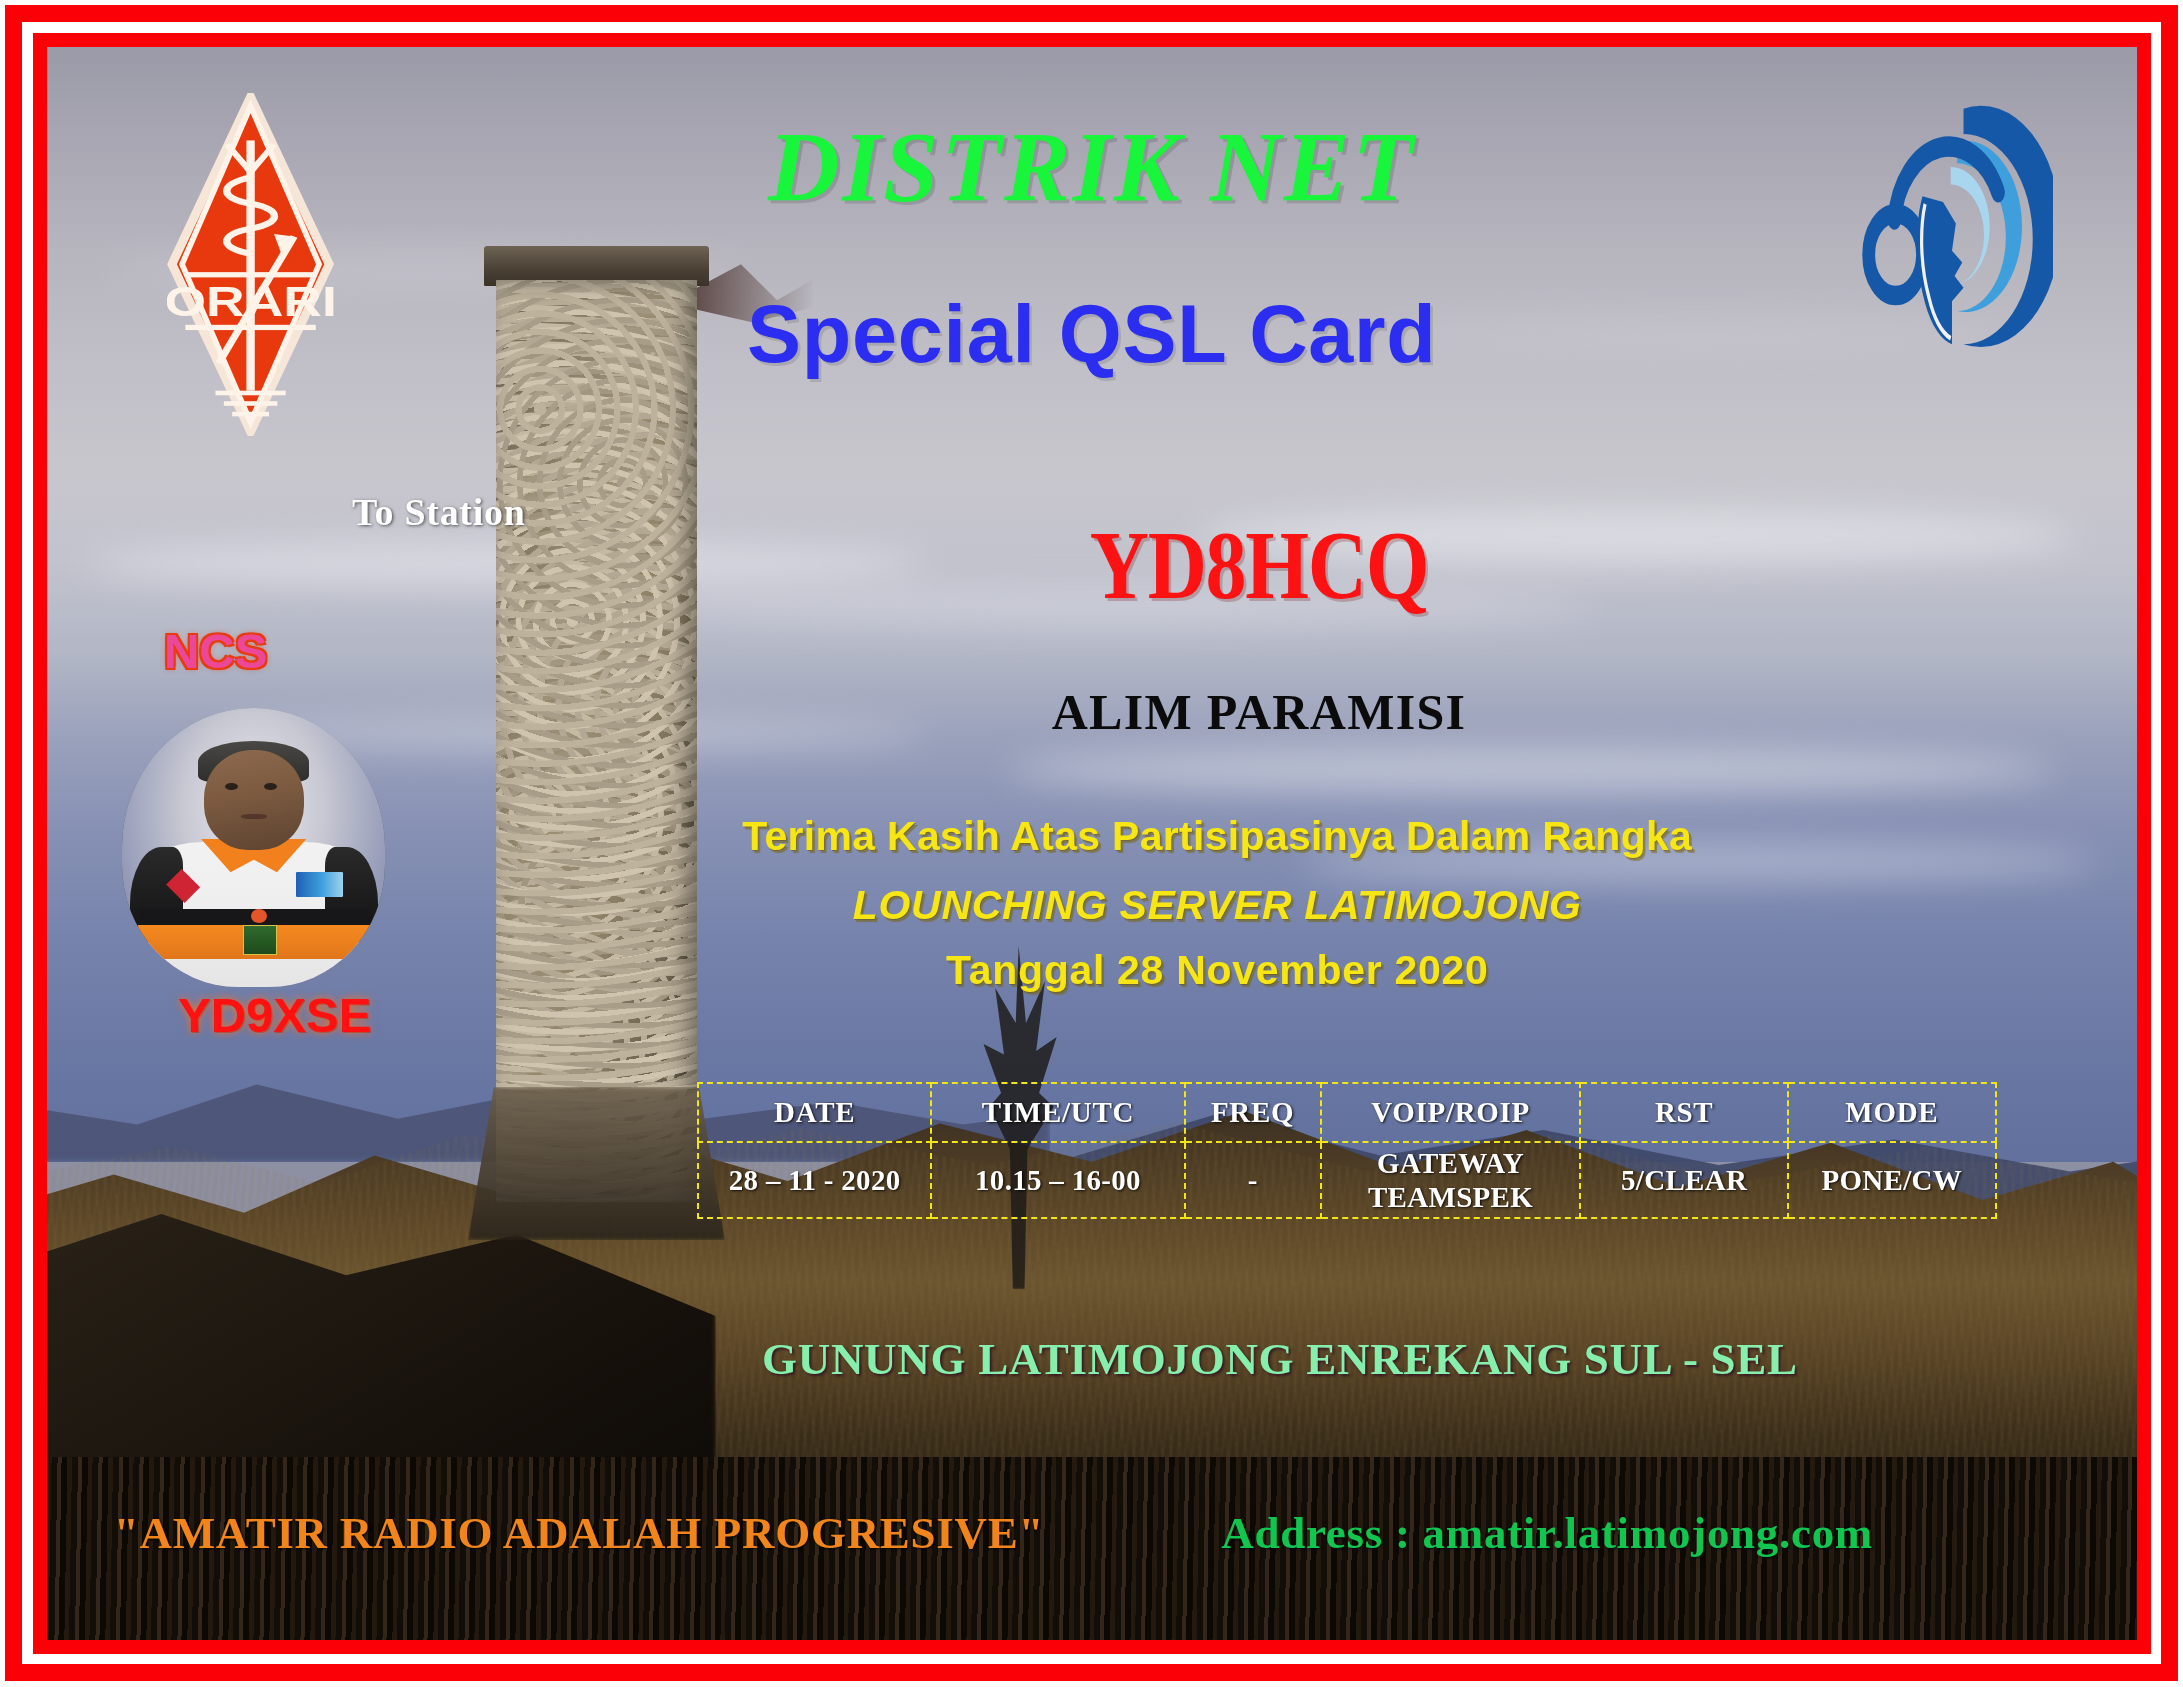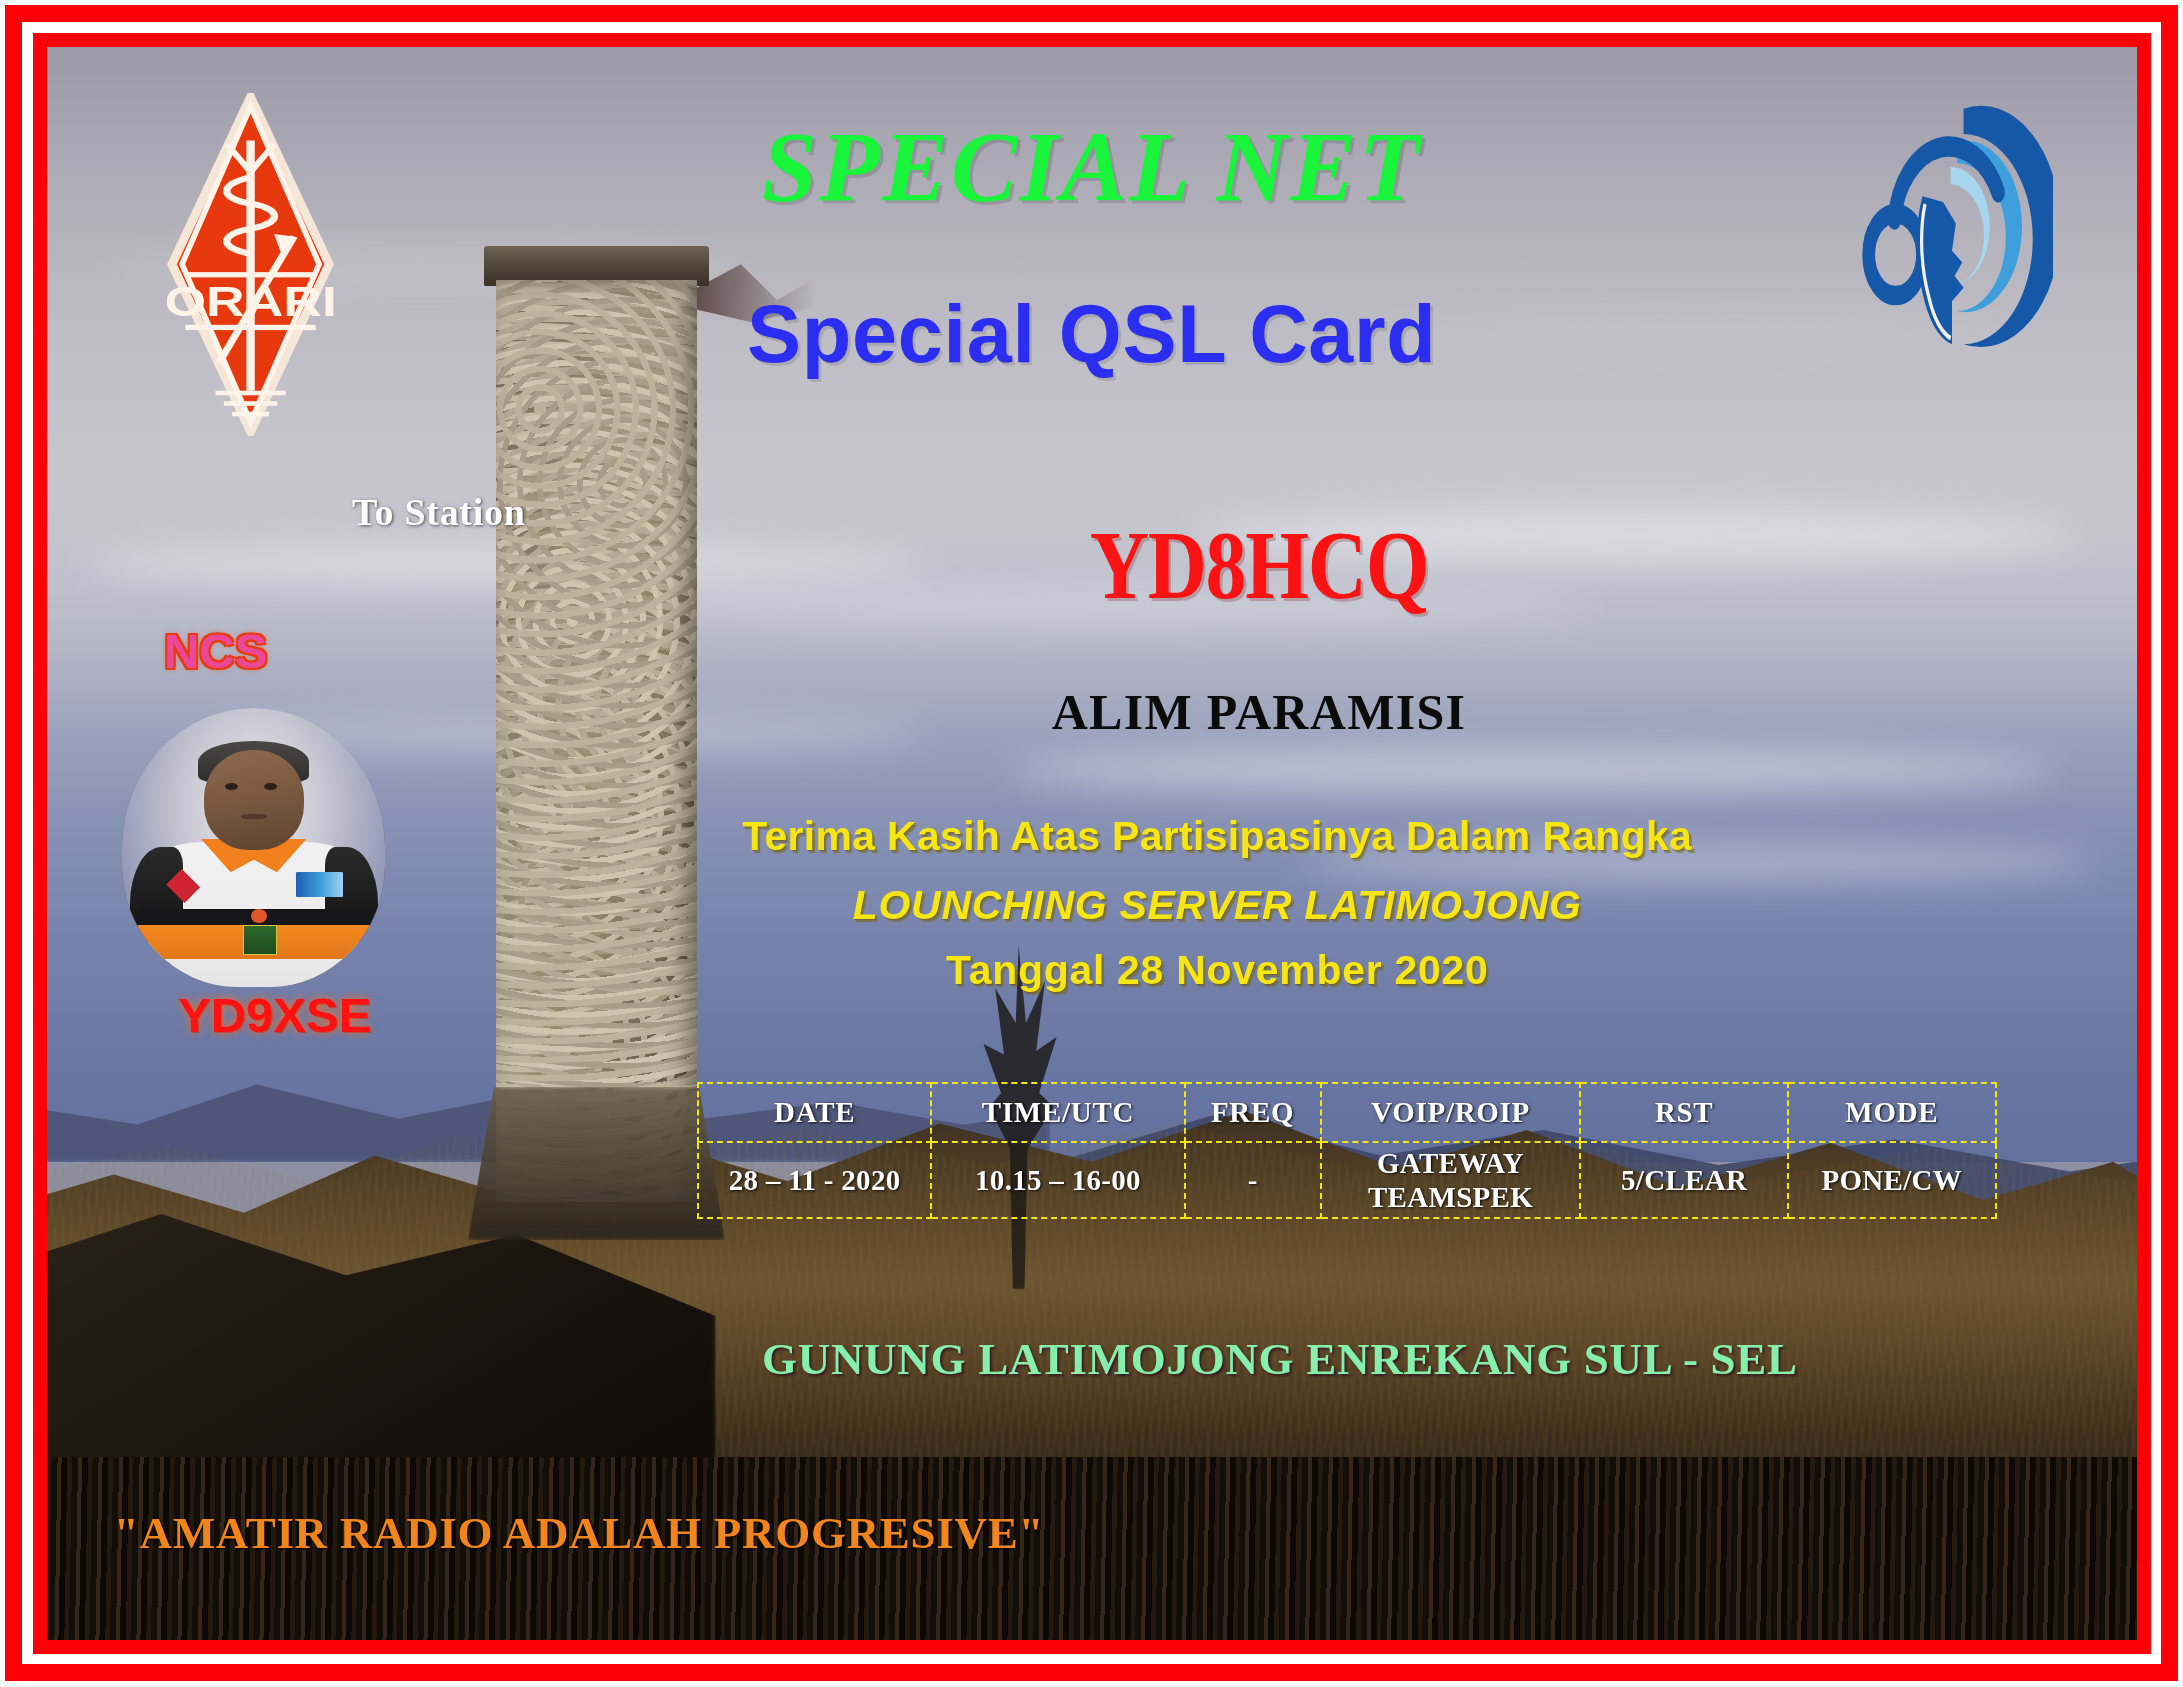--- a/index.html
+++ b/index.html
@@ -565,21 +565,21 @@
           <path d="M52,128 A86,86 0 0 1 214,100" fill="none" stroke="#1558a8" stroke-width="21" stroke-linecap="round"></path>
 
           <circle cx="54" cy="164" r="42" fill="none" stroke="#1558a8" stroke-width="20"></circle>
 
           <path d="M96,104 C84,132 84,176 100,214 C110,238 126,252 142,256
                    L142,212 L160,198 L146,186 L158,172 L142,160 L148,132 L128,110 Z" fill="#1558a8"></path>
           <path d="M100,112 C92,136 92,174 106,208 C114,230 126,244 140,250" fill="none" stroke="#f1f1f5" stroke-width="5"></path>
         </svg>
       </div>
 
-      <div class="tx" id="headline">SPECIAL NET</div>
+      <div class="tx" id="headline">DISTRIK NET</div>
 
       <div class="tx" id="subhead">Special QSL Card</div>
 
       <div class="tx" id="to-station">To Station</div>
 
       <div class="tx" id="callsign">YD8HCQ</div>
 
       <div class="tx" id="opname">ALIM PARAMISI</div>
 
       <div class="tx yellow-line" id="thanks-1">Terima Kasih Atas Partisipasinya Dalam Rangka</div>
@@ -650,17 +650,18 @@
             <td>5/CLEAR</td>
             <td>PONE/CW</td>
           </tr>
         </tbody>
       </table>
 
       <div class="tx" id="location-line">GUNUNG LATIMOJONG ENREKANG SUL - SEL</div>
 
       <div class="tx" id="motto">"AMATIR  RADIO ADALAH PROGRESIVE"</div>
 
+      <div class="tx" id="web-address">Address  : amatir.latimojong.com</div>
 
     </div>
   </div>
 </div>
 
 
 </body></html>

